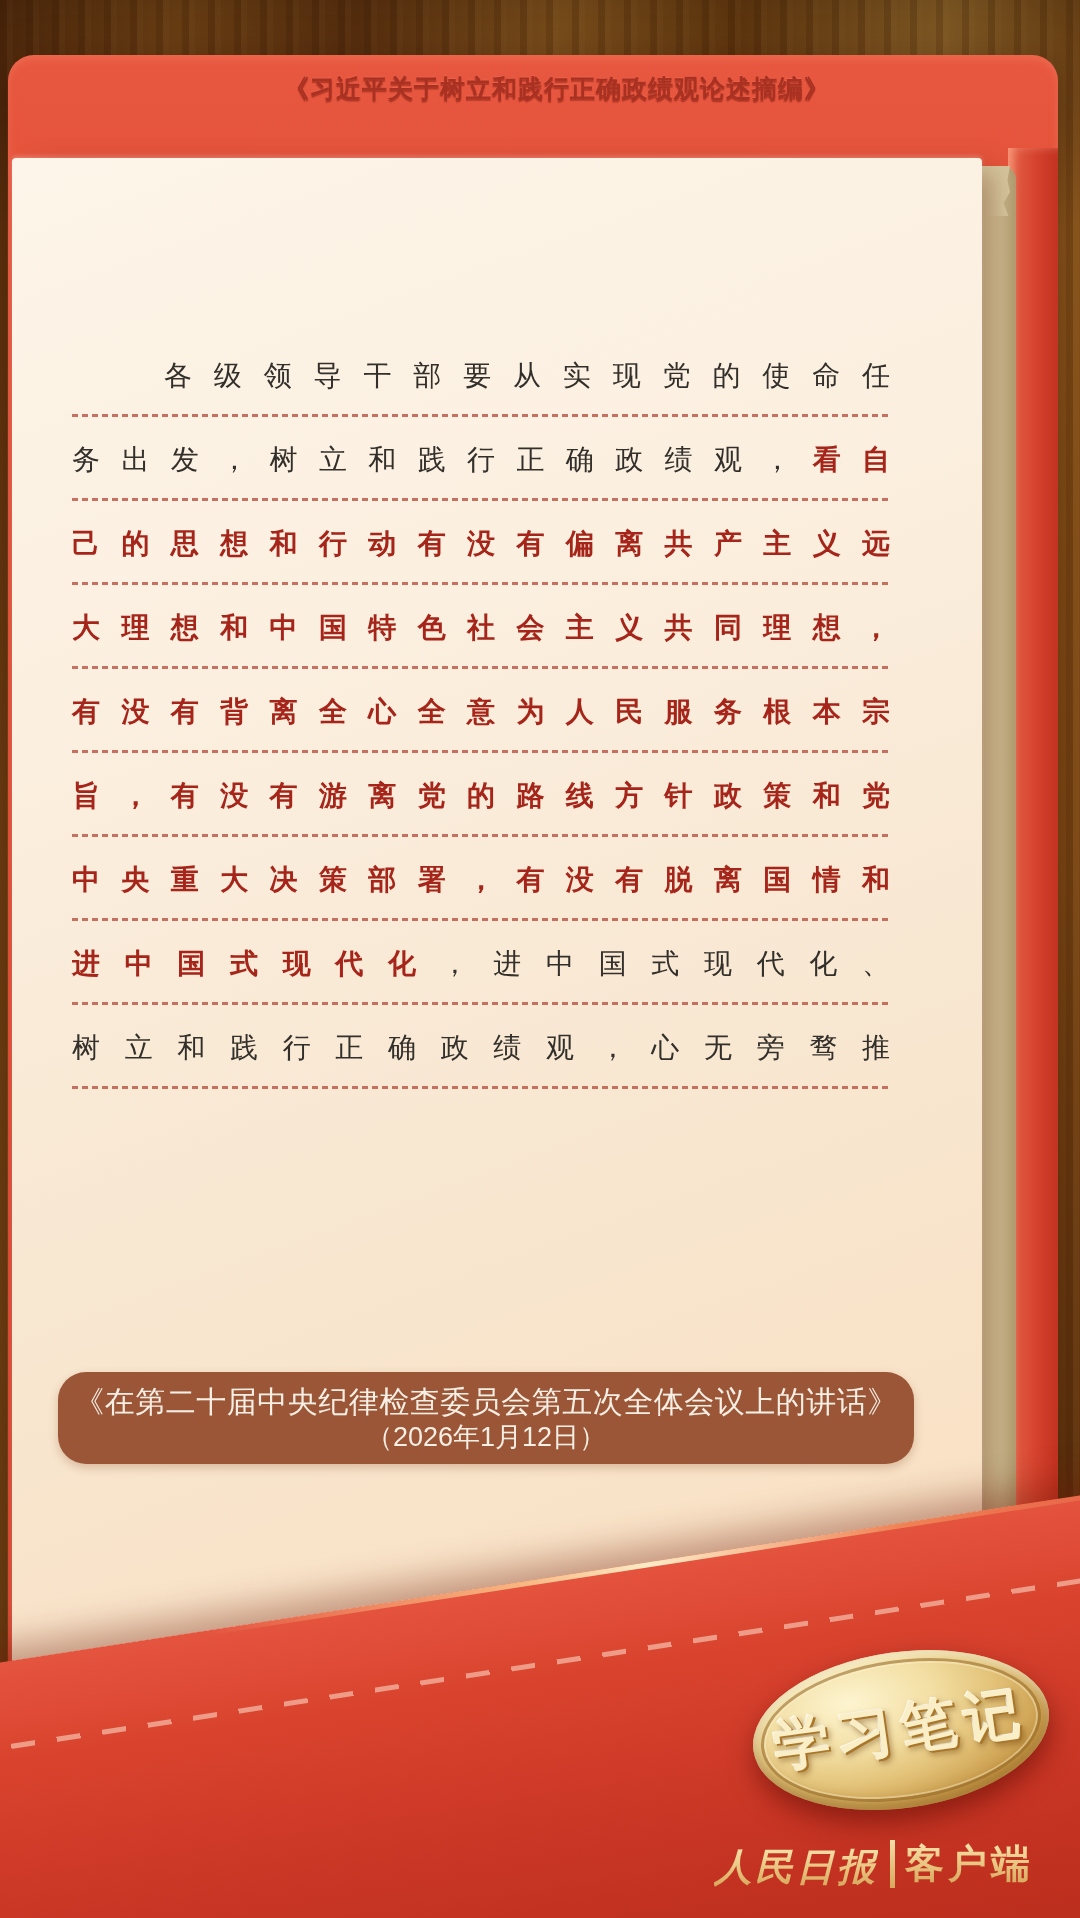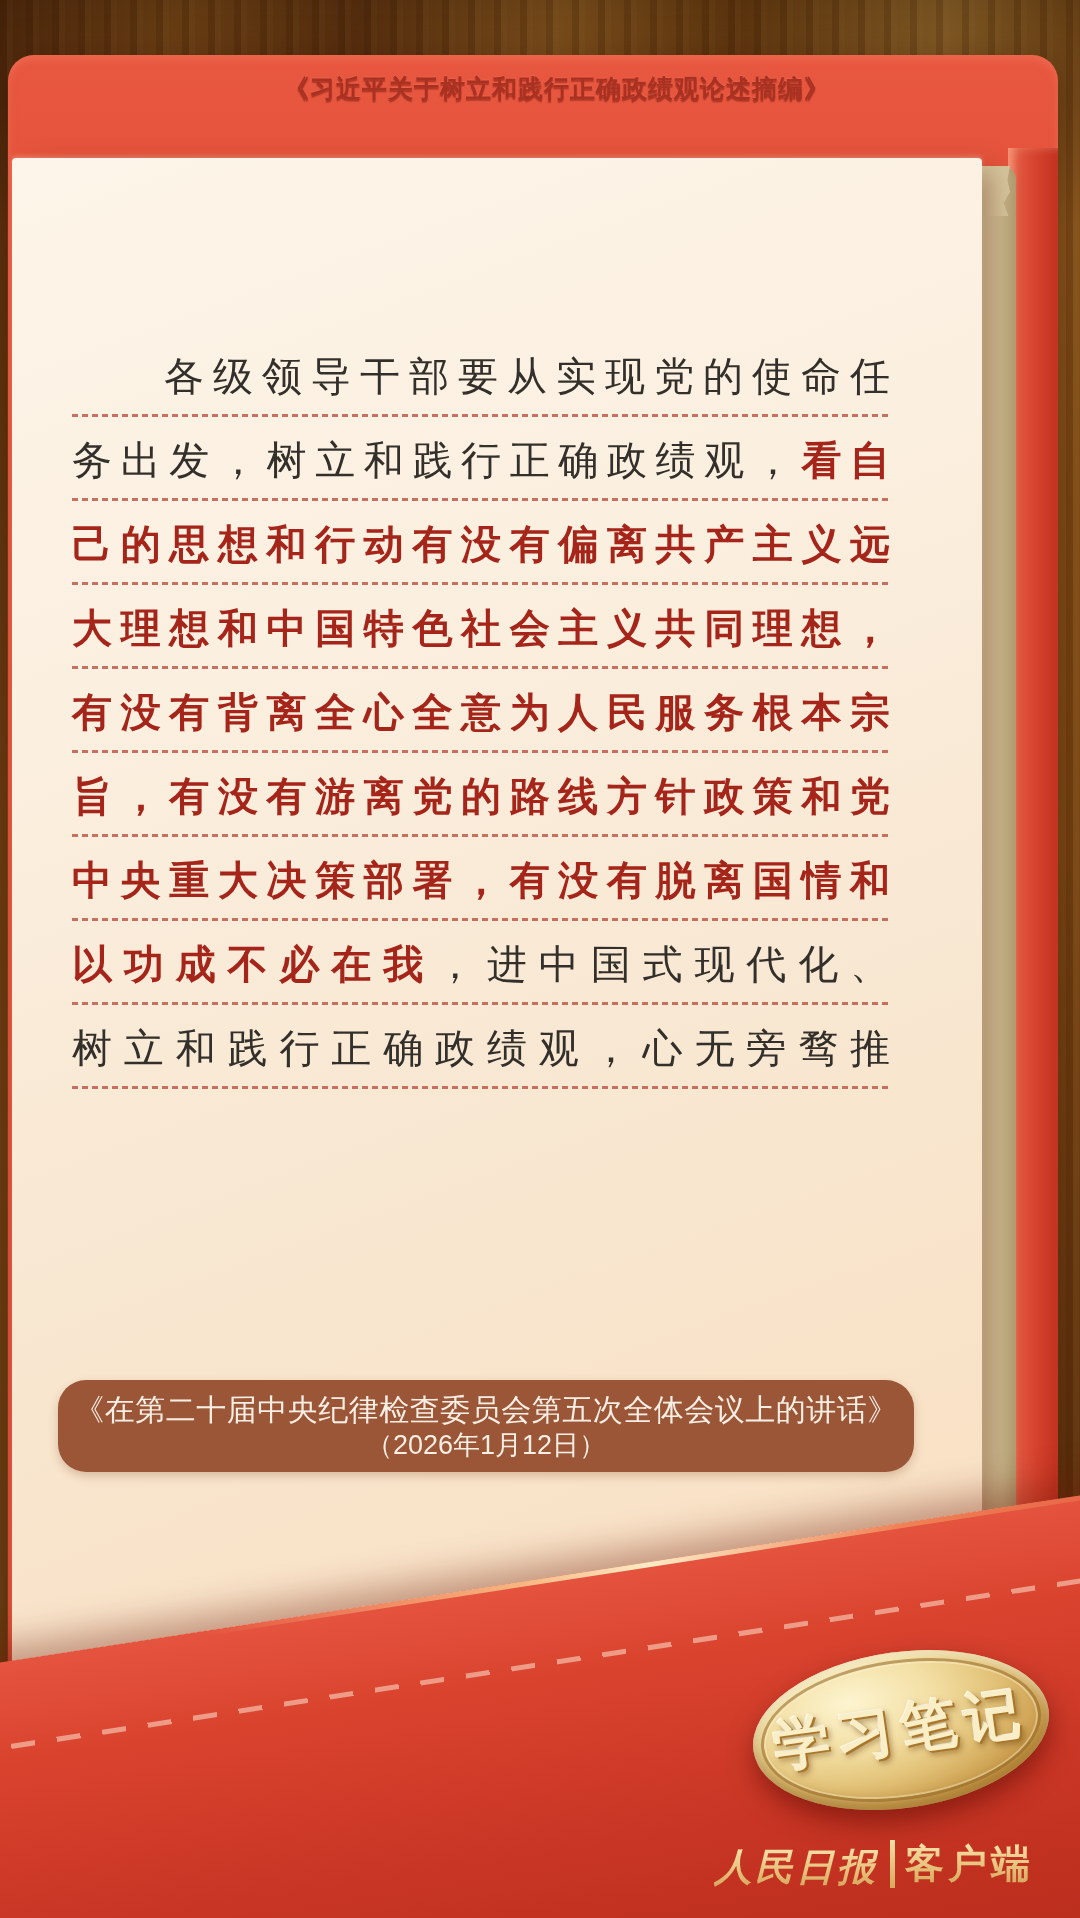--- a/index.html
+++ b/index.html
@@ -57,41 +57,40 @@
       linear-gradient(160deg,#fdf5e9 0%,#fbefdf 30%,#f8e7d1 58%,#f9e2c6 82%,#f6dcbe 100%);
     box-shadow:16px 6px 26px -6px rgba(100,45,15,.42), 0 -2px 4px rgba(255,255,255,.25);
   }
   
   .quote{
     position:absolute;left:72px;top:338px;width:820px;
     font-family:"DejaVu Serif","Liberation Serif",serif;
   }
   .q-line{
     position:relative;height:84px;line-height:76px;
-    font-size:40px;letter-spacing:2px;
+    font-size:28px;letter-spacing:2px;
     text-align:justify;text-align-last:justify;
     white-space:nowrap;
   }
   .q-line.q-indent{padding-left:92px;}
   .q-line.q-last{text-align-last:left;}
   .q-line::after{
     content:"";position:absolute;left:0;right:0;bottom:5px;height:3px;
     background:repeating-linear-gradient(90deg, var(--rule-color,#bc5a4b) 0 6px, rgba(0,0,0,0) 6px 10px);
     opacity:.85;
   }
   .seg-black{color:var(--ink-color,#33302b);}
   .seg-red{color:var(--accent-red,#a6251a);font-weight:bold;}
   
   .attribution{
     position:absolute;left:58px;top:1372px;width:856px;height:92px;
     border-radius:28px;background:var(--attr-brown,#9a5637);
     box-shadow:0 4px 10px rgba(120,60,25,.25);
     display:flex;flex-direction:column;justify-content:center;align-items:center;
     color:#f7eee4;
-    margin-top:8px;
   }
   .attr-line1{font-size:30px;line-height:38px;letter-spacing:.5px;}
   .attr-line2{font-size:27px;line-height:33px;}
   
   .flap{
     position:absolute;left:-80px;top:1675px;width:1600px;height:720px;
     transform-origin:0 0;transform:rotate(-8.8deg);
     background:
       radial-gradient(ellipse 700px 420px at 8% 110%, rgba(70,5,0,.45), rgba(0,0,0,0) 65%),
       radial-gradient(ellipse 900px 460px at 108% 115%, rgba(60,0,0,.4), rgba(0,0,0,0) 60%),
@@ -168,21 +167,21 @@
   <div class="paper"></div>
 
   <div class="quote" id="quote-block">
       <div class="q-line q-indent"><span class="seg-black">各级领导干部要从实现党的使命任</span></div>
       <div class="q-line"><span class="seg-black">务出发，树立和践行正确政绩观，</span><span class="seg-red">看自</span></div>
       <div class="q-line"><span class="seg-red">己的思想和行动有没有偏离共产主义远</span></div>
       <div class="q-line"><span class="seg-red">大理想和中国特色社会主义共同理想，</span></div>
       <div class="q-line"><span class="seg-red">有没有背离全心全意为人民服务根本宗</span></div>
       <div class="q-line"><span class="seg-red">旨，有没有游离党的路线方针政策和党</span></div>
       <div class="q-line"><span class="seg-red">中央重大决策部署，有没有脱离国情和</span></div>
-      <div class="q-line"><span class="seg-red">以功成不必在我</span><span class="seg-black">，进中国式现代化、</span></div>
+      <div class="q-line"><span class="seg-red">进中国式现代化</span><span class="seg-black">，进中国式现代化、</span></div>
       <div class="q-line"><span class="seg-black">树立和践行正确政绩观，心无旁骛推</span></div>
     </div>
 
   <div class="attribution">
     <div class="attr-line1">《在第二十届中央纪律检查委员会第五次全体会议上的讲话》</div>
     <div class="attr-line2">（2026年1月12日）</div>
   </div>
 
   <div class="flap"></div>
   <div class="stitch"></div>

